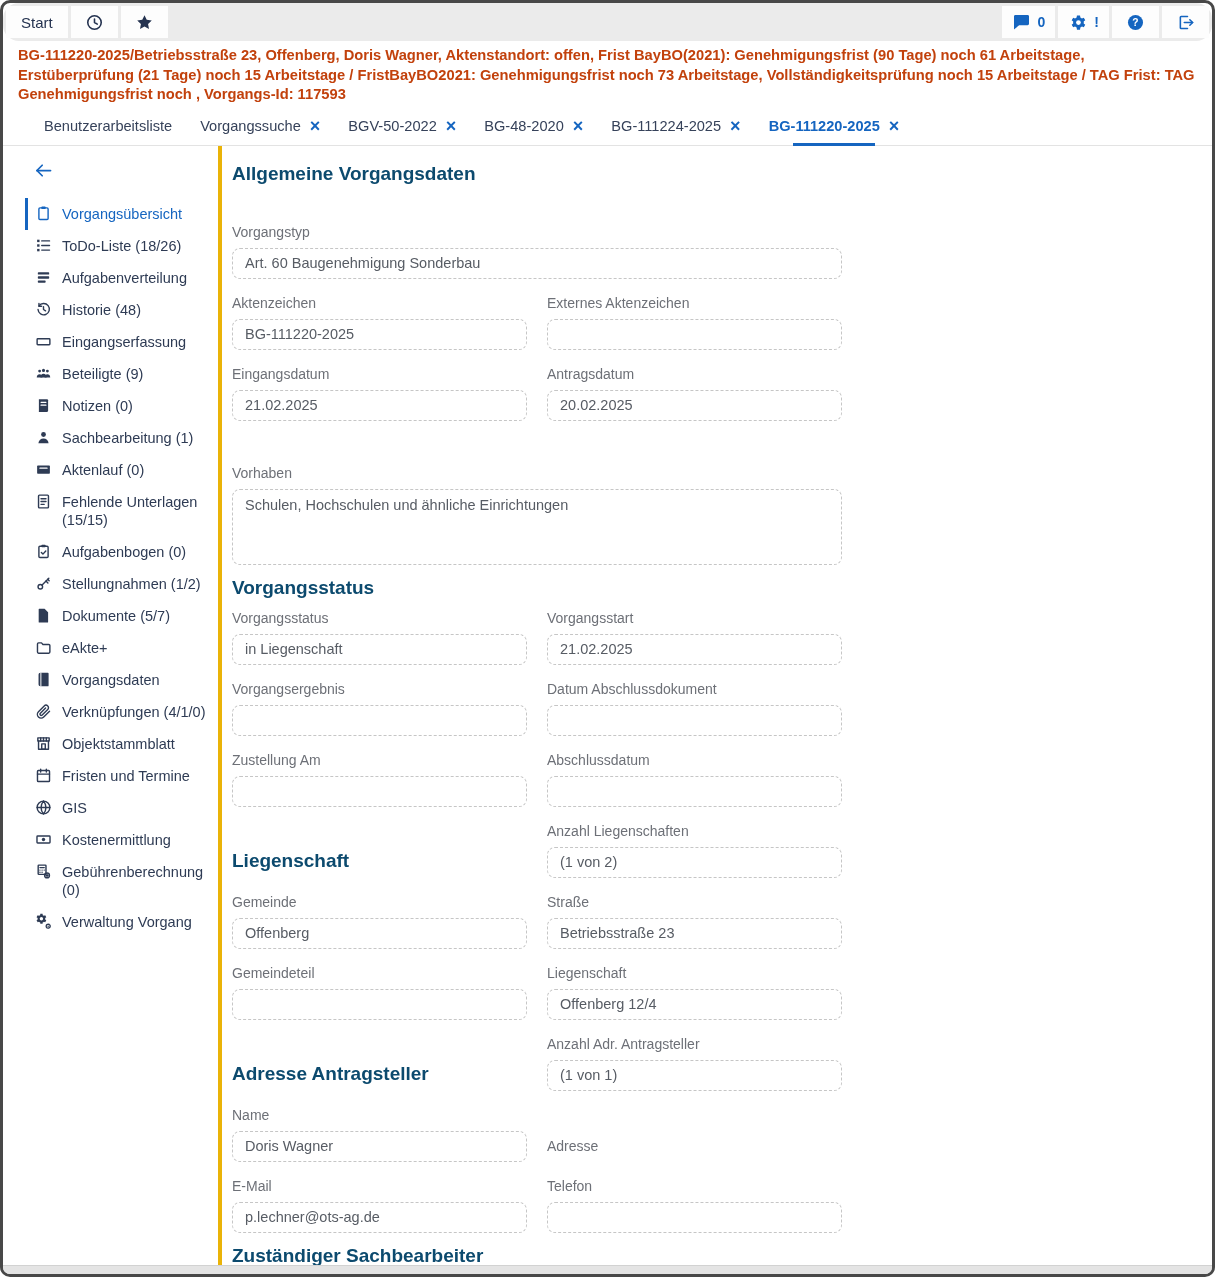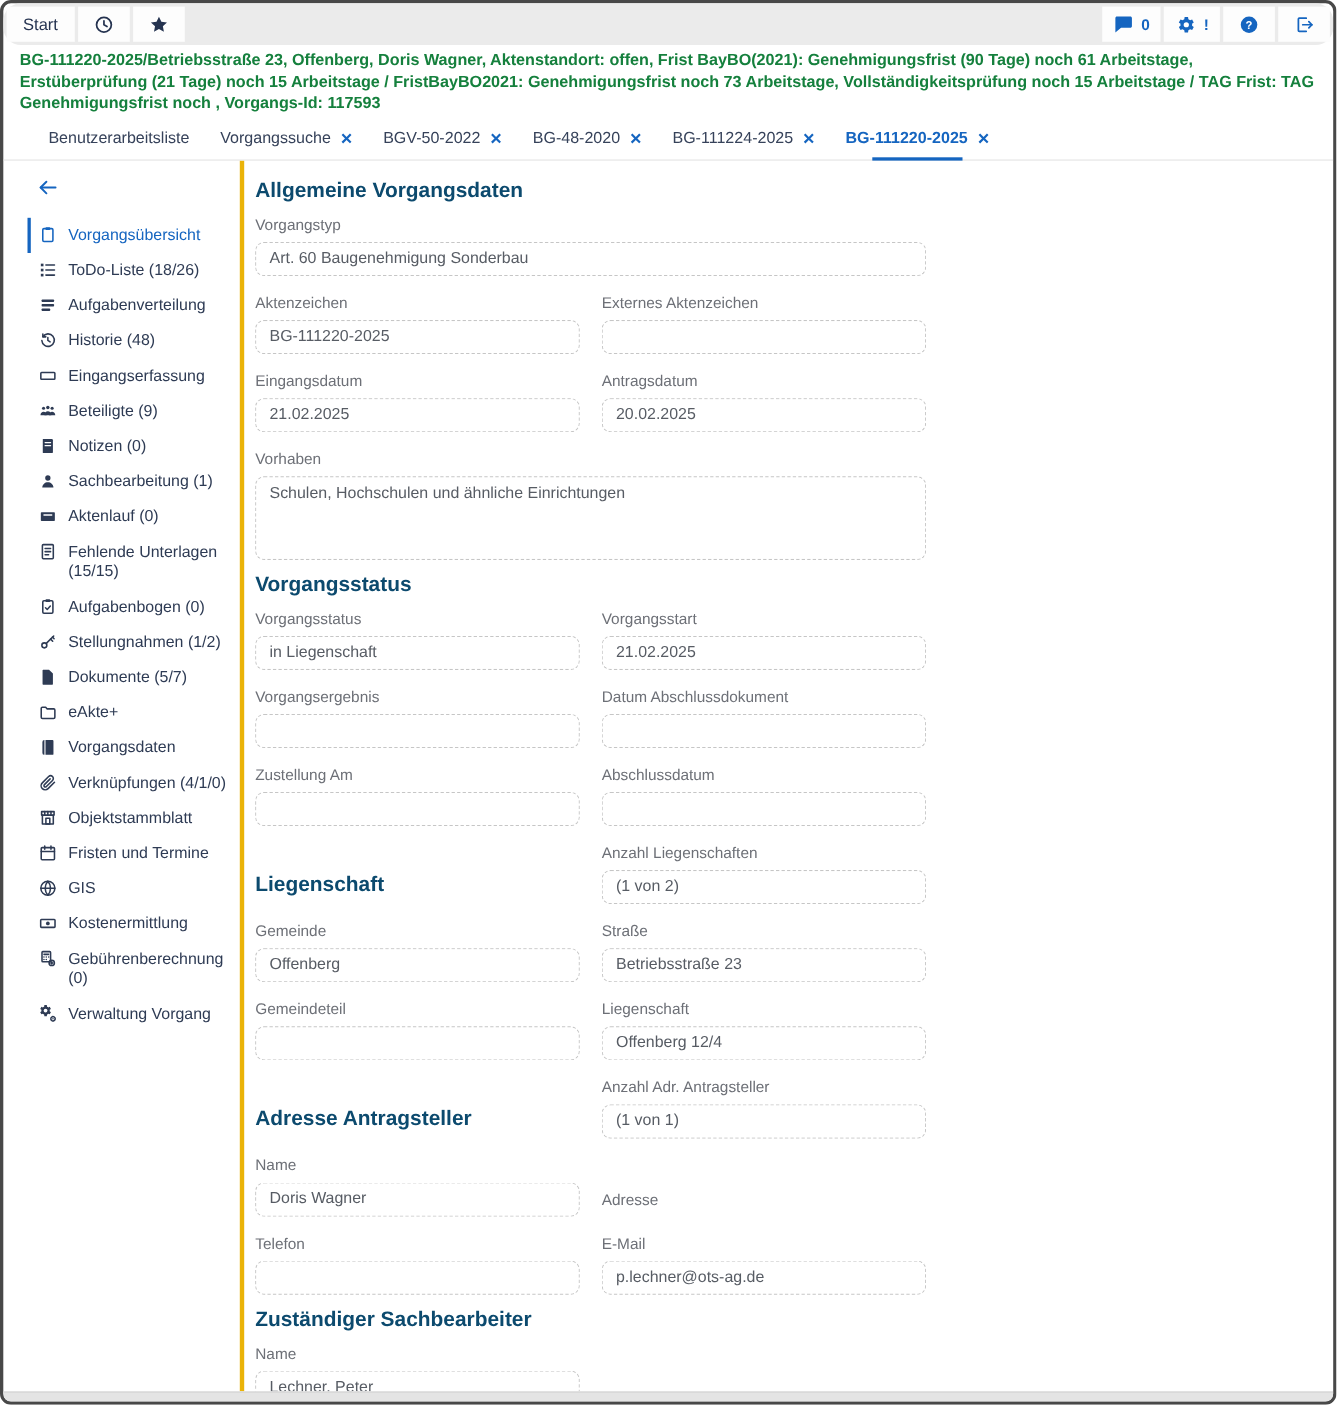--- a/index.html
+++ b/index.html
@@ -14,42 +14,42 @@
   .topbar{ background:#ebebeb; display:flex; align-items:stretch; height:38px; padding:3px; gap:3px; flex-shrink:0;border-radius:16px; }
   .tb-btn{ border:none; background:#fdfdfd; display:flex; align-items:center; justify-content:center;
            min-width:47px; padding:0 10px; gap:7px; font:inherit; cursor:pointer; color:#253350; }
   .tb-btn.start{ font-size:15px; font-weight:500; padding:0 15px; }
   .tb-btn svg{ width:19px; height:19px; }
   .tb-left{ display:flex; gap:3px; }
   .tb-right{ display:flex; gap:3px; margin-left:auto; }
   .tb-right .tb-btn{ color:#1565C0; }
   .tb-badge{ color:#1565C0; font-weight:700; font-size:14px; }
   
-  .headline{ padding:5px 15px 3px; font-size:14.7px; font-weight:700; color:#15803d; line-height:19.5px; flex-shrink:0; }
+  .headline{ padding:5px 15px 3px; font-size:14.7px; font-weight:700; color:#c2410c; line-height:19.5px; flex-shrink:0; }
   
   .tabbar{ display:flex; align-items:stretch; height:38px; padding-left:27px; border-bottom:1px solid #e3e3e3; flex-shrink:0; }
   .tab{ position:relative; display:flex; align-items:center; gap:9px; padding:0 14px; font-size:14.6px; color:#36425a; cursor:pointer; white-space:nowrap; }
   .tab .x{ color:#1565C0; font-weight:700; font-size:18px; line-height:1; cursor:pointer; }
   .tab.active{ color:#1565C0; font-weight:700; }
   .tab.active::after{ content:""; position:absolute; left:24%; right:24%; bottom:-1px; height:3px; background:#1565C0; }
   
   .content{ flex:1; display:flex; overflow:hidden; }
   .sidebar{ width:219px; flex-shrink:0; border-right:4px solid #eab308; padding:12px 4px 0 22px; }
   .back{ background:none; border:none; color:#1565C0; padding:0; margin:2px 0 14px 8px; cursor:pointer; }
   .back svg{ width:21px; height:21px; }
   .side-item{ display:flex; align-items:flex-start; gap:10px; padding:7px 4px 7px 7px;
               border-left:3px solid transparent; color:#2e3b54; font-size:14.5px; line-height:18px; cursor:pointer; }
   .side-item svg{ width:17px; height:17px; flex-shrink:0; margin-top:.5px; }
   .side-item.active{ color:#1565C0; border-left-color:#1565C0; font-weight:500; }
   
   .main{ flex:1; padding:15px 0 0 10px; overflow:hidden; }
   .form{ width:610px; }
   .sec-h{ font-size:19px; font-weight:700; color:#0c4a6e; line-height:17px; margin:4px 0 12px; }
   .frow{ display:grid; grid-template-columns:1fr 1fr; column-gap:20px; margin-bottom:14px; align-items:end; }
-  .cell.span2{ grid-column:1 / -1; }
+  .cell.span2{ grid-column:1 / -1;margin-top:28px; }
   .flabel{ font-size:14px; color:#6d7077; line-height:16px; margin:2px 0 8px; }
   .fbox{ border:1px dashed #c6c6c6; border-radius:8px; height:31px; display:flex; align-items:center;
          padding:0 12px; font-size:14.5px; color:#575c64; background:#fff; overflow:hidden; white-space:nowrap; }
   .fbox.multi{ height:76px; align-items:flex-start; padding-top:7px; }
   .hcell{ align-self:end; padding-bottom:9px; }
   .hcell .sec-h{ margin:0; }
   
   .bottom-strip{ height:9px; background:#e4e4e4; border-top:1px solid #d2d2d2; flex-shrink:0; }
 </style>
 </head>
@@ -416,26 +416,26 @@
             <div class="cell">
               <div class="flabel">Name</div>
               <div class="fbox">Doris Wagner</div>
             </div>
             <div class="cell">
               <div class="flabel">Adresse</div>
             </div>
           </div>
           <div class="frow">
             <div class="cell">
-              <div class="flabel">Telefon</div>
-              <div class="fbox"></div>
-            </div>
-            <div class="cell">
               <div class="flabel">E-Mail</div>
               <div class="fbox">p.lechner@ots-ag.de</div>
+            </div>
+            <div class="cell">
+              <div class="flabel">Telefon</div>
+              <div class="fbox"></div>
             </div>
           </div>
           <div class="sec-h">Zuständiger Sachbearbeiter</div>
           <div class="frow">
             <div class="cell">
               <div class="flabel">Name</div>
               <div class="fbox">Lechner, Peter</div>
             </div>
           </div>
         </div>

